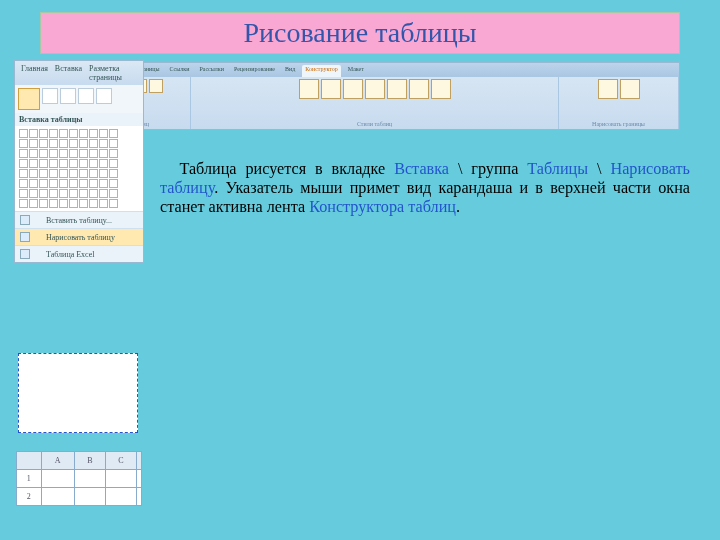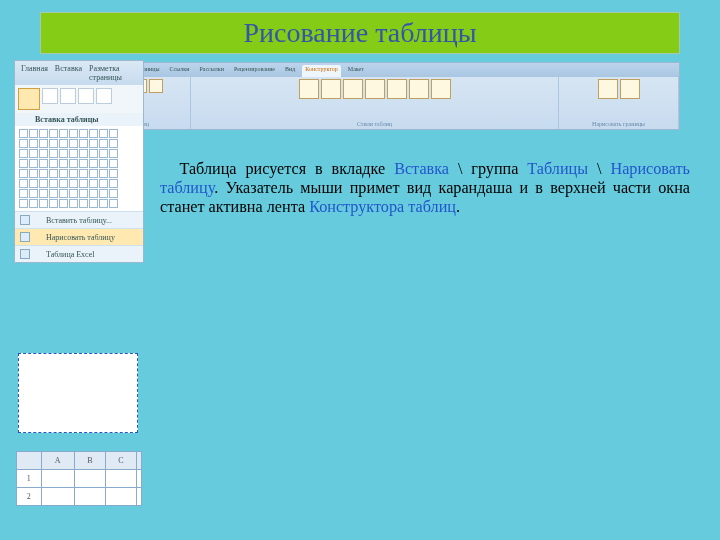--- a/index.html
+++ b/index.html
@@ -6,21 +6,21 @@
   body {
     width: 720px;
     height: 540px;
     background: #66ccdd;
     font-family: "Times New Roman", serif;
     position: relative;
     overflow: hidden;
   }
   .title-bar {
     margin: 12px 40px 8px 40px;
-    background: #84cc16;
+    background: #f9a8d4;
     border: 1px solid #a8c8a8;
     text-align: center;
     padding: 4px 0;
   }
   .title-bar h1 {
     font-size: 28px;
     font-weight: normal;
     color: #3355aa;
     font-family: "Times New Roman", serif;
   }
@@ -89,21 +89,21 @@
     display:flex;
     gap:3px;
   }
   .insert-dropdown .hdr span { padding:1px 2px; }
   .insert-dropdown .toolbar {
     display:flex; gap:2px; padding:3px;
     background:#f1f6fb;
   }
   .insert-dropdown .toolbar .ti { width:16px; height:16px; background:#fff; border:1px solid #bcd; }
   .insert-dropdown .toolbar .big { width:22px; height:22px; background:#ffe9b0; border:1px solid #d0a040; }
-  .insert-dropdown .gridtitle { padding:2px 20px; font-weight:bold; }
+  .insert-dropdown .gridtitle { padding:2px 4px; font-weight:bold; }
   .grid8 {
     display:grid;
     grid-template-columns: repeat(10, 9px);
     grid-template-rows: repeat(8, 9px);
     gap:1px;
     padding:3px 4px;
     background:#fff;
   }
   .grid8 div { background:#fff; border:1px solid #9bb8d3; }
   .insert-dropdown .opt { padding:3px 5px; border-top:1px solid #cfe0ef; display:flex; align-items:center; gap:16px; }

